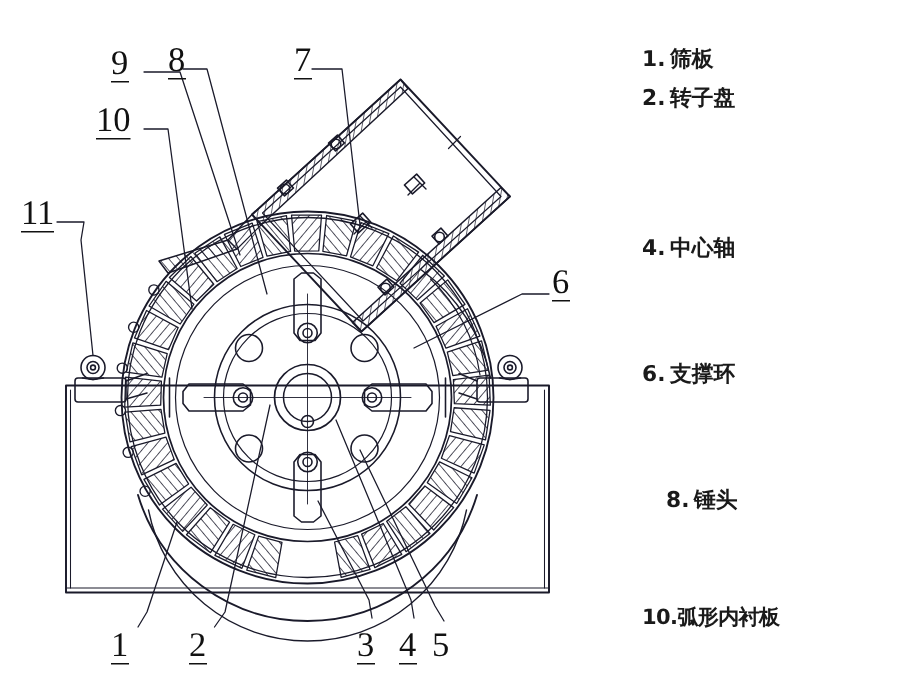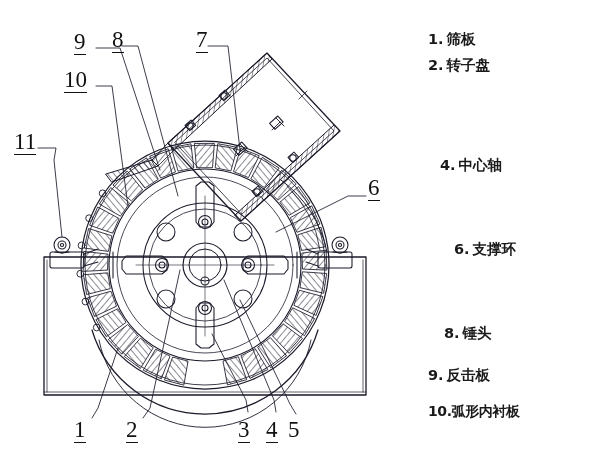--- a/index.html
+++ b/index.html
@@ -255,20 +255,19 @@
       <div class="callout ul" style="left: 74px; top: 418px;">1</div>
       <div class="callout ul" style="left: 126px; top: 418px;">2</div>
       <div class="callout ul" style="left: 238px; top: 418px;">3</div>
       <div class="callout ul" style="left: 266px; top: 418px;">4</div>
       <div class="callout" style="left: 288px; top: 418px;">5</div>
     </div>
 
   <div id="legend">
       <div class="legend-row" style="left: 0px; top: 0px;"><span class="num">1.</span><span class="txt">筛板</span></div>
       <div class="legend-row" style="left: 0px; top: 26px;"><span class="num">2.</span><span class="txt">转子盘</span></div>
-      <div class="legend-row" style="left: 0px; top: 126px; margin-left: 12px;"><span class="num">4.</span><span class="txt">中心轴</span></div>
-      <div class="legend-row" style="left: 0px; top: 210px; margin-left: 26px;"><span class="num">6.</span><span class="txt">支撑环</span></div>
+      <div class="legend-row" style="left: 0px; top: 126px;"><span class="num">4.</span><span class="txt">中心轴</span></div>
+      <div class="legend-row" style="left: 0px; top: 210px;"><span class="num">6.</span><span class="txt">支撑环</span></div>
       <div class="legend-row" style="left: 16px; top: 294px;"><span class="num">8.</span><span class="txt">锤头</span></div>
-      <div class="legend-row" style="left: 0px; top: 336px;"><span class="num">9.</span><span class="txt">反击板</span></div>
       <div class="legend-row last" style="left: 0px; top: 373px;"><span class="num">10.</span><span class="txt">弧形内衬板</span></div>
     </div>
 
 </div>
 
 </body></html>

